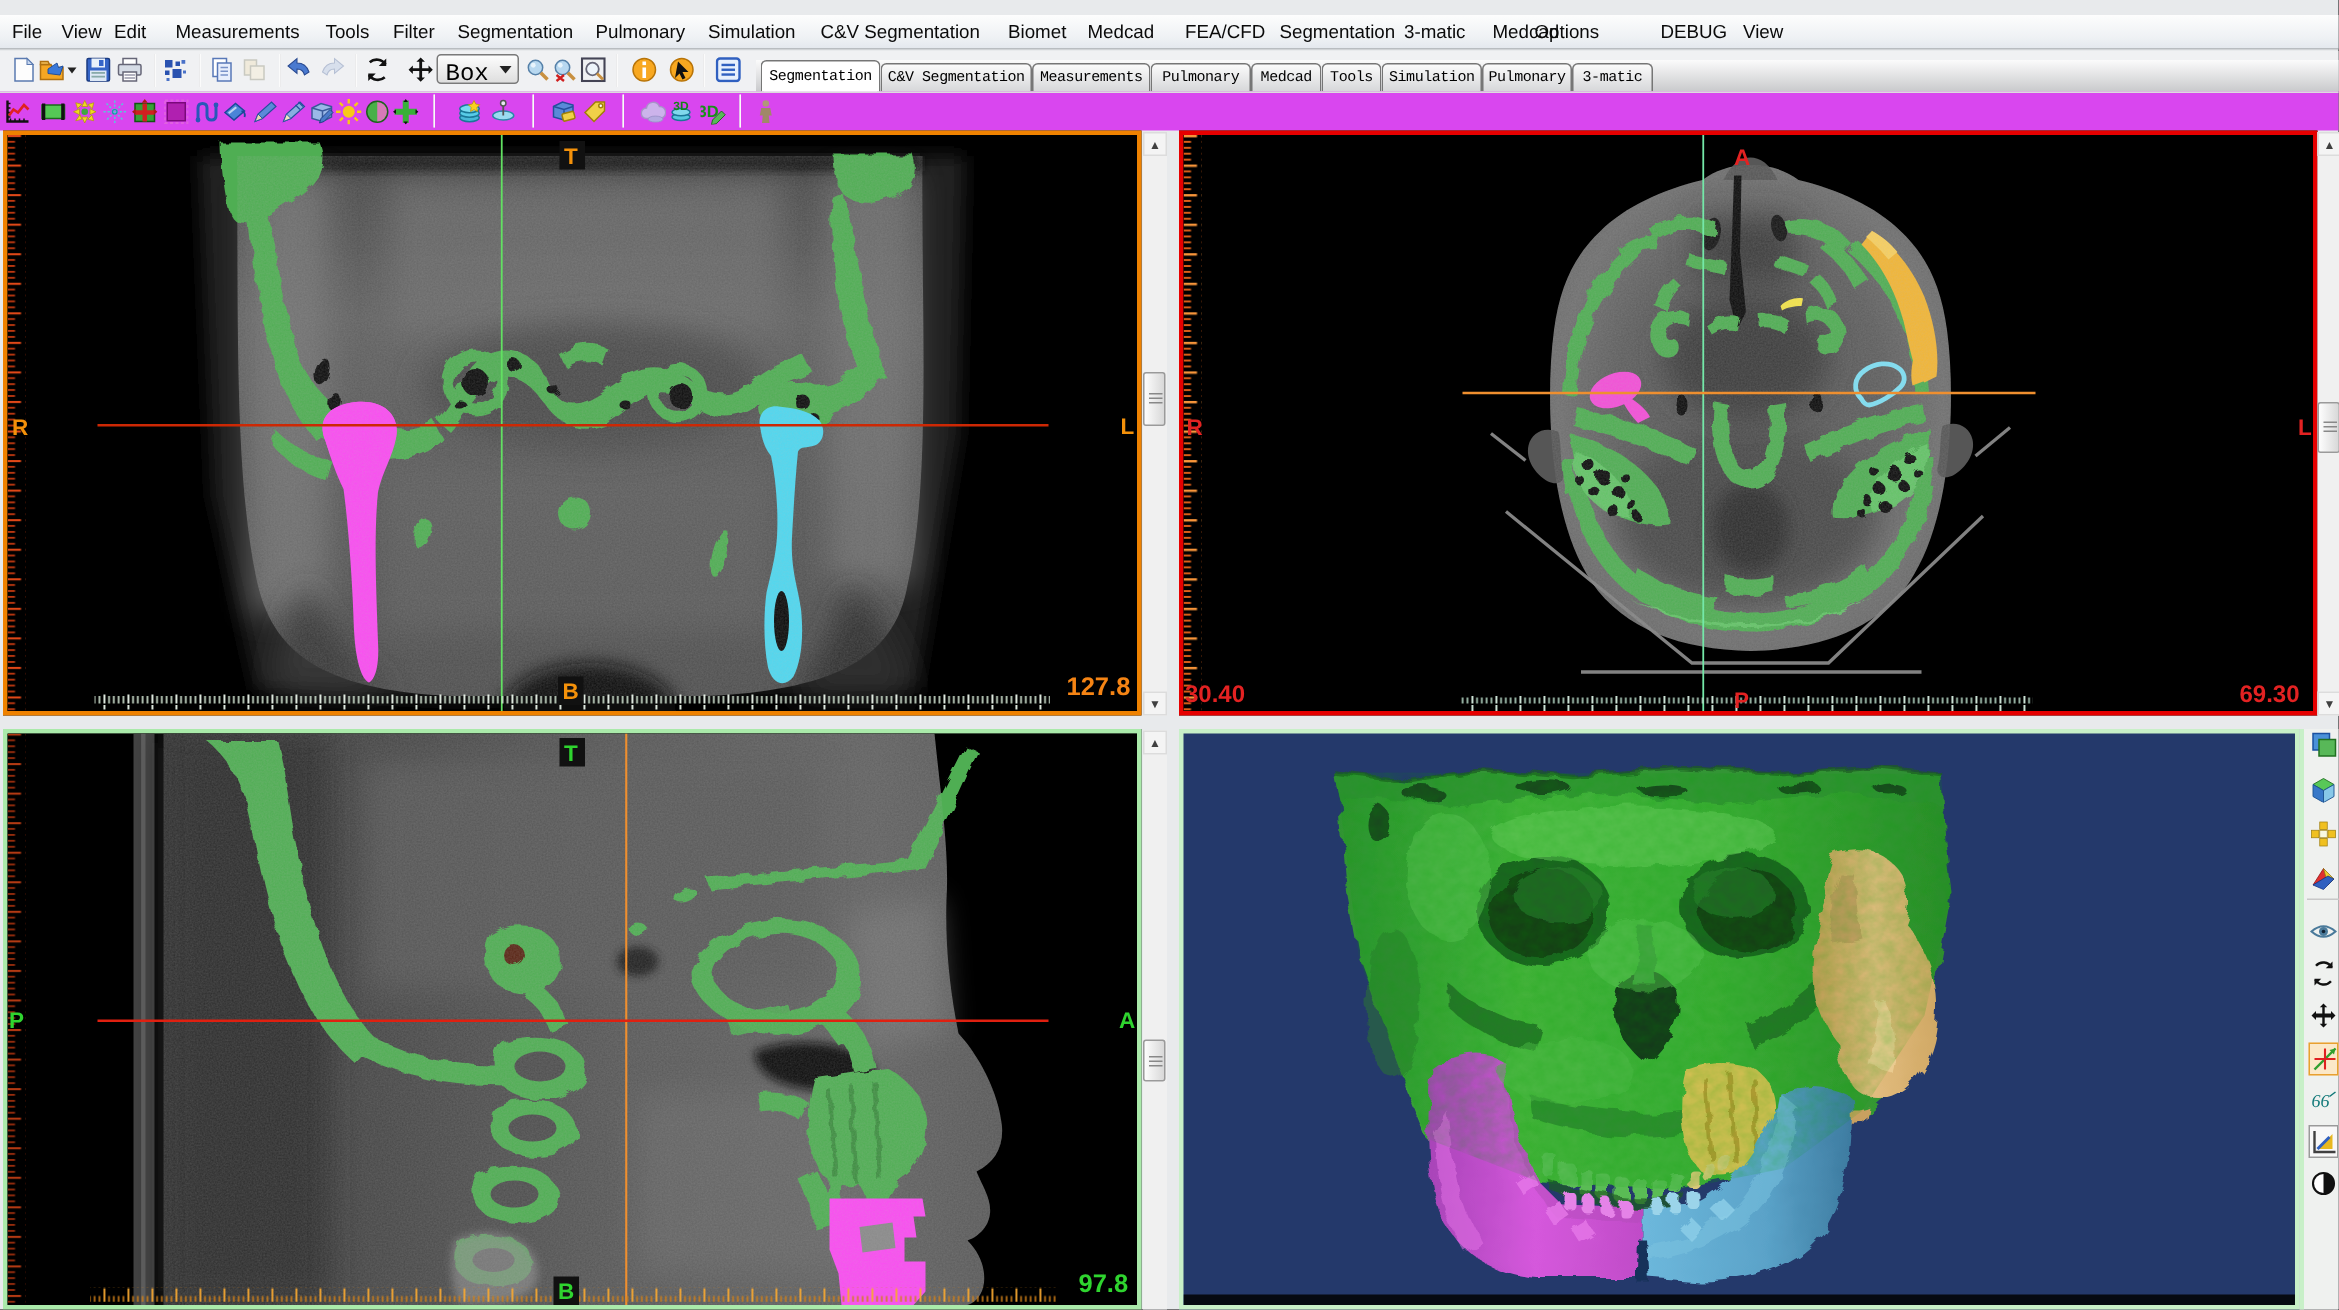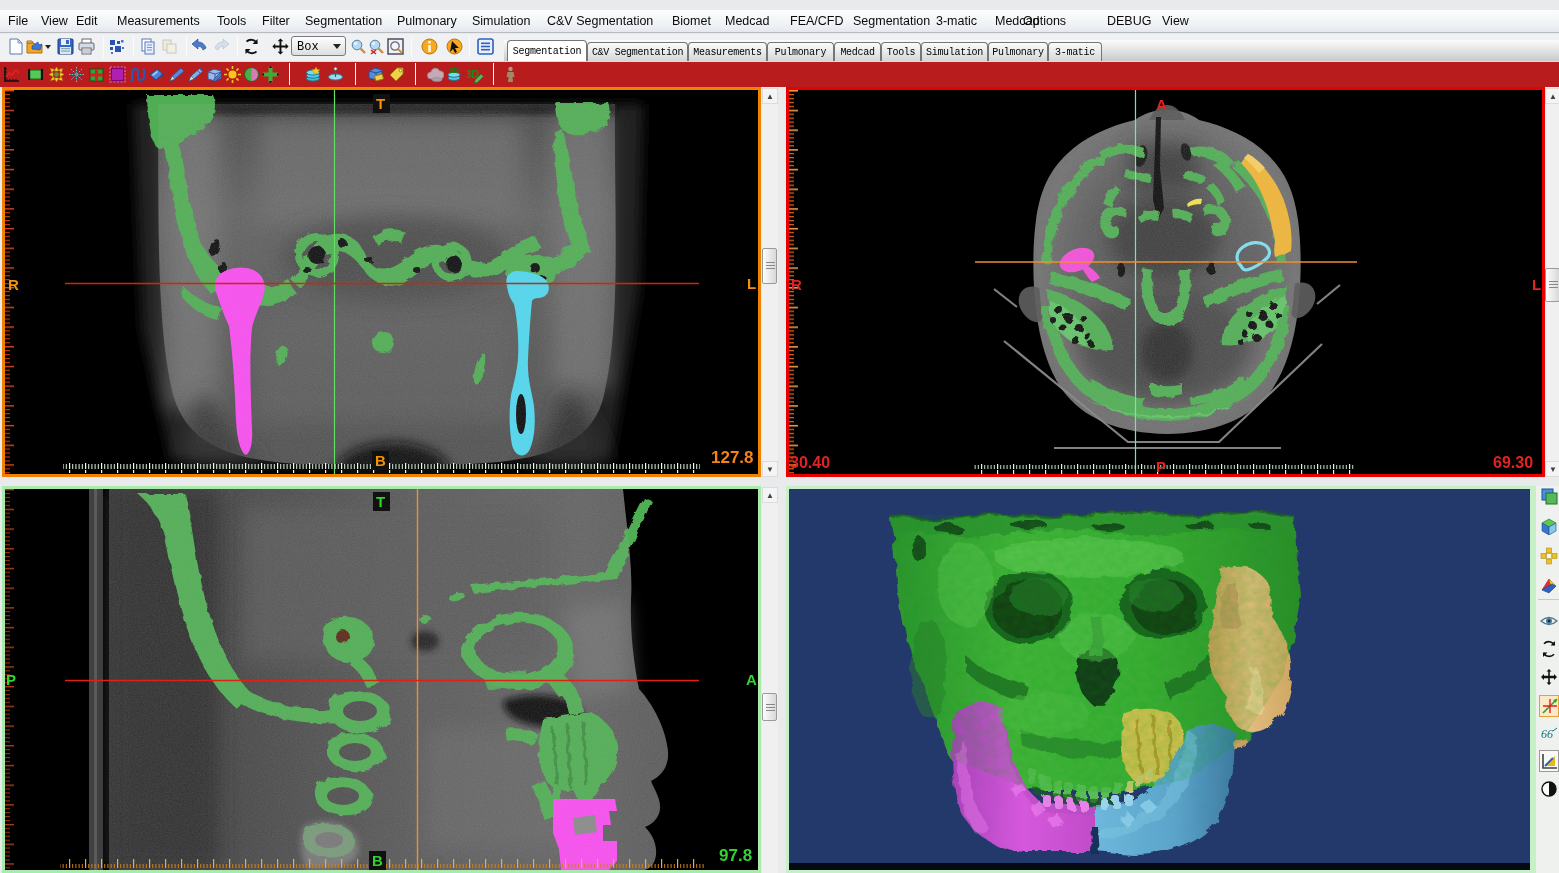--- a/index.html
+++ b/index.html
@@ -9,21 +9,21 @@
   
   #titlebar { position:absolute; left:0; top:0; width:1559px; height:10px;
     background:linear-gradient(#cfe0ef,#b0c9e2); overflow:hidden; border-bottom:1px solid #8aa8c4;}
   #titletext { position:absolute; left:116px; top:-5px; font-size:12.2px; color:#1c1c1c; }
   
   #menubar { position:absolute; left:0; top:10px; width:1559px; height:23px;
     background:linear-gradient(#fdfdfd,#eef1f4 70%,#e4e8ee); border-bottom:1px solid #b8bcc0; }
   #menubar span { position:absolute; top:4px; font-size:12.5px; color:#0a0a0a; white-space:pre; }
   
   #tb1 { position:absolute; left:0; top:34px; width:1559px; height:27px; background:#f0f1f3; }
-  #tb2 { position:absolute; left:0; top:61px; width:1559px; height:26px; background:#b91c1c; border-top:1px solid #dcdcdc;}
+  #tb2 { position:absolute; left:0; top:61px; width:1559px; height:26px; background:#d946ef; border-top:1px solid #dcdcdc;}
   .ic { position:absolute; width:17px; height:17px; top:4px; }
   .ic svg { width:17px; height:17px; display:block; }
   .sep { position:absolute; top:2px; width:1px; height:22px; background:#c4c6c8; border-right:1px solid #fbfbfb; }
   
   #tabstrip { position:absolute; left:504px; top:40px; width:1055px; height:21px;
     background:linear-gradient(#fbfbfb,#c9cacc); }
   .tab { position:absolute; top:2px; height:19px; background:linear-gradient(#fbfbfb,#d6d7d9);
     border:1px solid #767676; border-bottom:none; border-radius:4px 4px 0 0;
     font-family:"Liberation Mono", monospace; font-size:10px; letter-spacing:-0.3px; color:#000;
     text-align:center; padding-top:4px; white-space:nowrap; overflow:hidden; }
@@ -141,21 +141,21 @@
           <path d="M3 12a7 7 0 0 0 10.5 1.5" fill="none" stroke="#111" stroke-width="1.8"></path>
           <path d="M14.5 1v5h-5z" fill="#111"></path>
           <path d="M2.5 16v-5h5z" fill="#111"></path>
         </svg>
       </div>
     <div class="ic" style="left:272px">
         <svg viewBox="0 0 17 17">
           <path d="M8.5 0l3 3h-2v4.5H14v-2l3 3-3 3v-2H9.5V14h2l-3 3-3-3h2V9.5H3v2l-3-3 3-3v2h4.5V3h-2z" fill="#111" transform="scale(.95) translate(.4,.4)"></path>
         </svg>
       </div>
-    <div style="position:absolute;left:291px;top:2px;width:55px;height:20px;background:linear-gradient(#fdfdfd,#dedede);border:1px solid #7a7a7a;border-radius:3px;font-size:12px;color:#000;padding:3px 0 0 5px;font-family:'Liberation Mono',monospace;">Box<span style="position:absolute;right:4px;top:7px;width:0;height:0;border:4px solid transparent;border-top:5px solid #222;"></span></div>
+    <div style="position:absolute;left:291px;top:2px;width:55px;height:20px;background:linear-gradient(#fdfdfd,#dedede);border:1px solid #7a7a7a;border-radius:3px;font-size:16px;color:#000;padding:3px 0 0 5px;font-family:'Liberation Mono',monospace;">Box<span style="position:absolute;right:4px;top:7px;width:0;height:0;border:4px solid transparent;border-top:5px solid #222;"></span></div>
     <div class="ic" style="left:350px">
         <svg viewBox="0 0 17 17">
           <circle cx="7" cy="7" r="4.8" fill="#b8d8f0" stroke="#5580a8" stroke-width="1"></circle>
           <circle cx="5.5" cy="5.5" r="1.6" fill="#e8f4fc"></circle>
           <path d="M10.5 10.5L15 15" stroke="#c89040" stroke-width="2.4"></path>
         </svg>
       </div>
     <div class="ic" style="left:368px">
         <svg viewBox="0 0 17 17">
           <circle cx="7" cy="7" r="4.8" fill="#b8d8f0" stroke="#5580a8" stroke-width="1"></circle>

